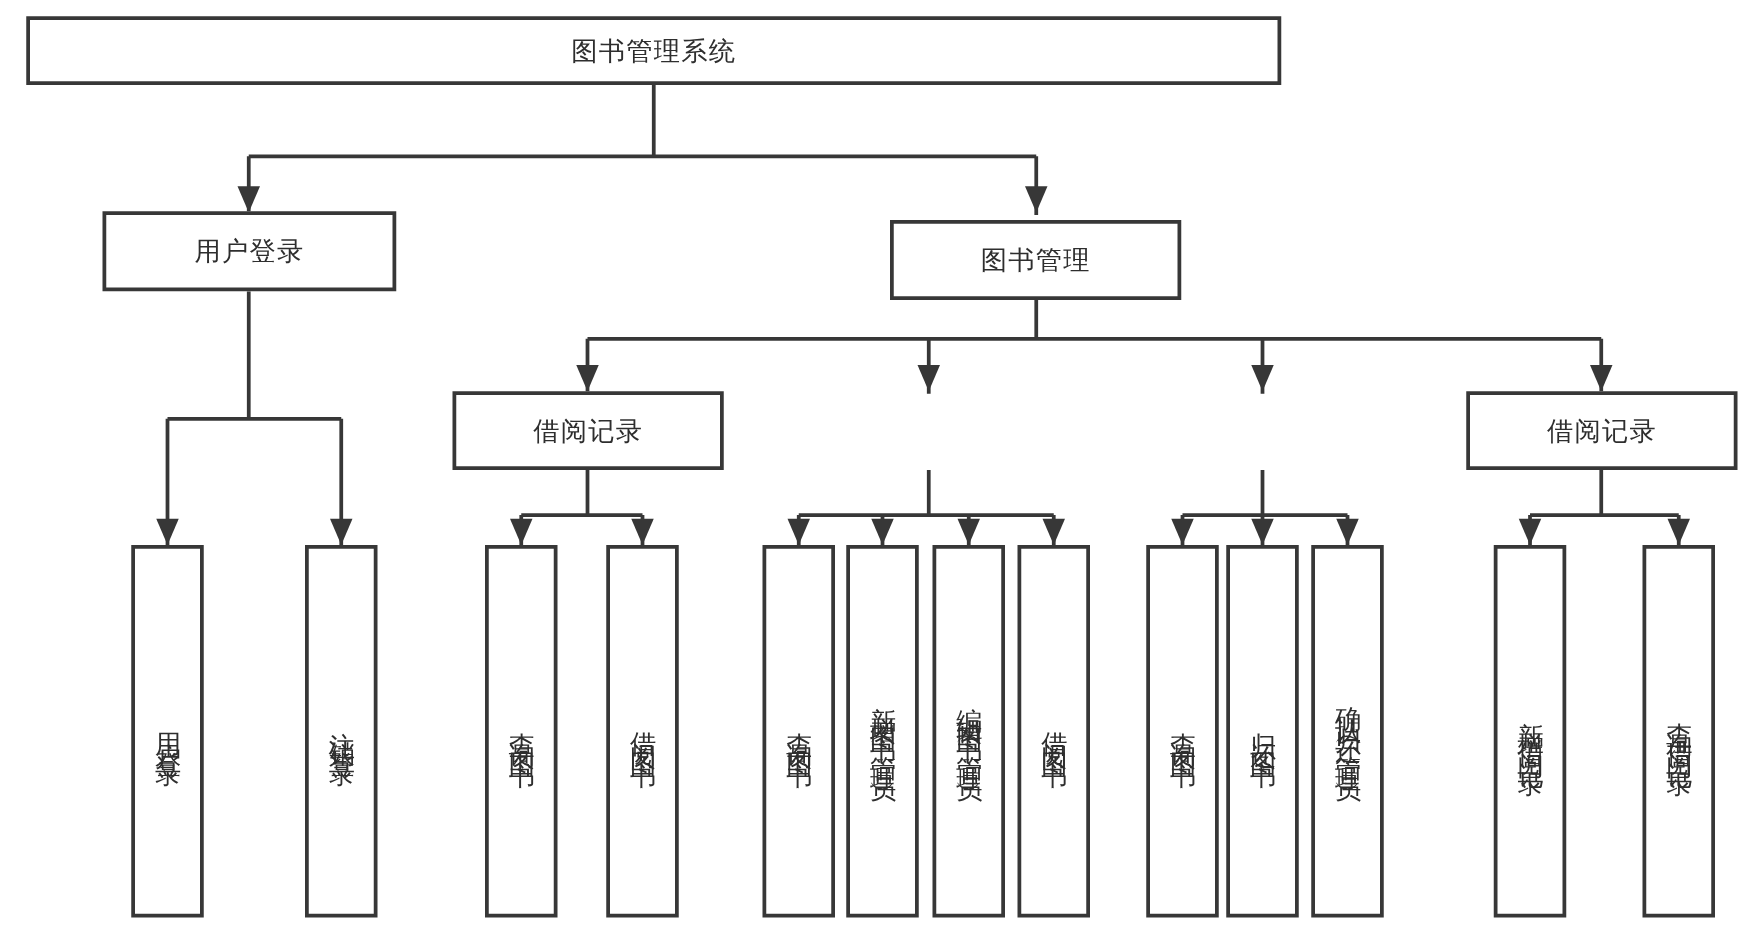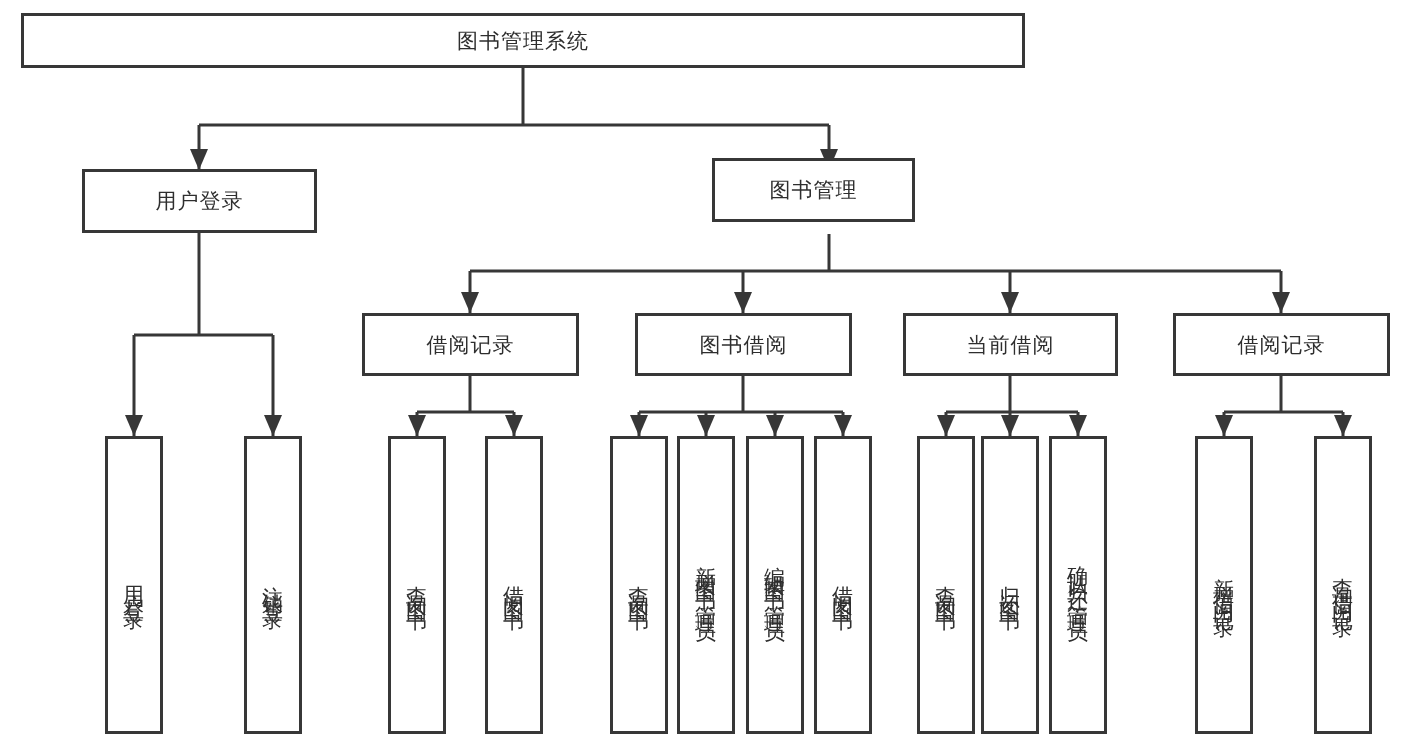--- a/index.html
+++ b/index.html
@@ -82,32 +82,26 @@
     </g>
   </svg>
 
   <div class="node hnode" style="left:21px;top:13px;width:1004px;height:55px">
     <span>图书管理系统</span>
   </div>
 
   <div class="node hnode" style="left:82px;top:169px;width:235px;height:64px">
     <span>用户登录</span>
   </div>
-  <div class="node hnode" style="left:712px;top:158px;width:203px;height:64px">
+  <div class="node hnode" style="left:712px;top:176px;width:233px;height:64px">
     <span>图书管理</span>
   </div>
 
   <div class="node hnode" style="left:362px;top:313px;width:217px;height:63px">
     <span>借阅记录</span>
-  </div>
-  <div class="node hnode" style="left:635px;top:313px;width:217px;height:63px">
-    <span>图书借阅</span>
-  </div>
-  <div class="node hnode" style="left:903px;top:313px;width:215px;height:63px">
-    <span>当前借阅</span>
   </div>
   <div class="node hnode" style="left:1173px;top:313px;width:217px;height:63px">
     <span>借阅记录</span>
   </div>
 
   <div class="node vnode" style="left:105px;top:436px;width:58px;height:298px">
     <span>用户登录</span>
   </div>
   <div class="node vnode" style="left:244px;top:436px;width:58px;height:298px">
     <span>注销登录</span>

